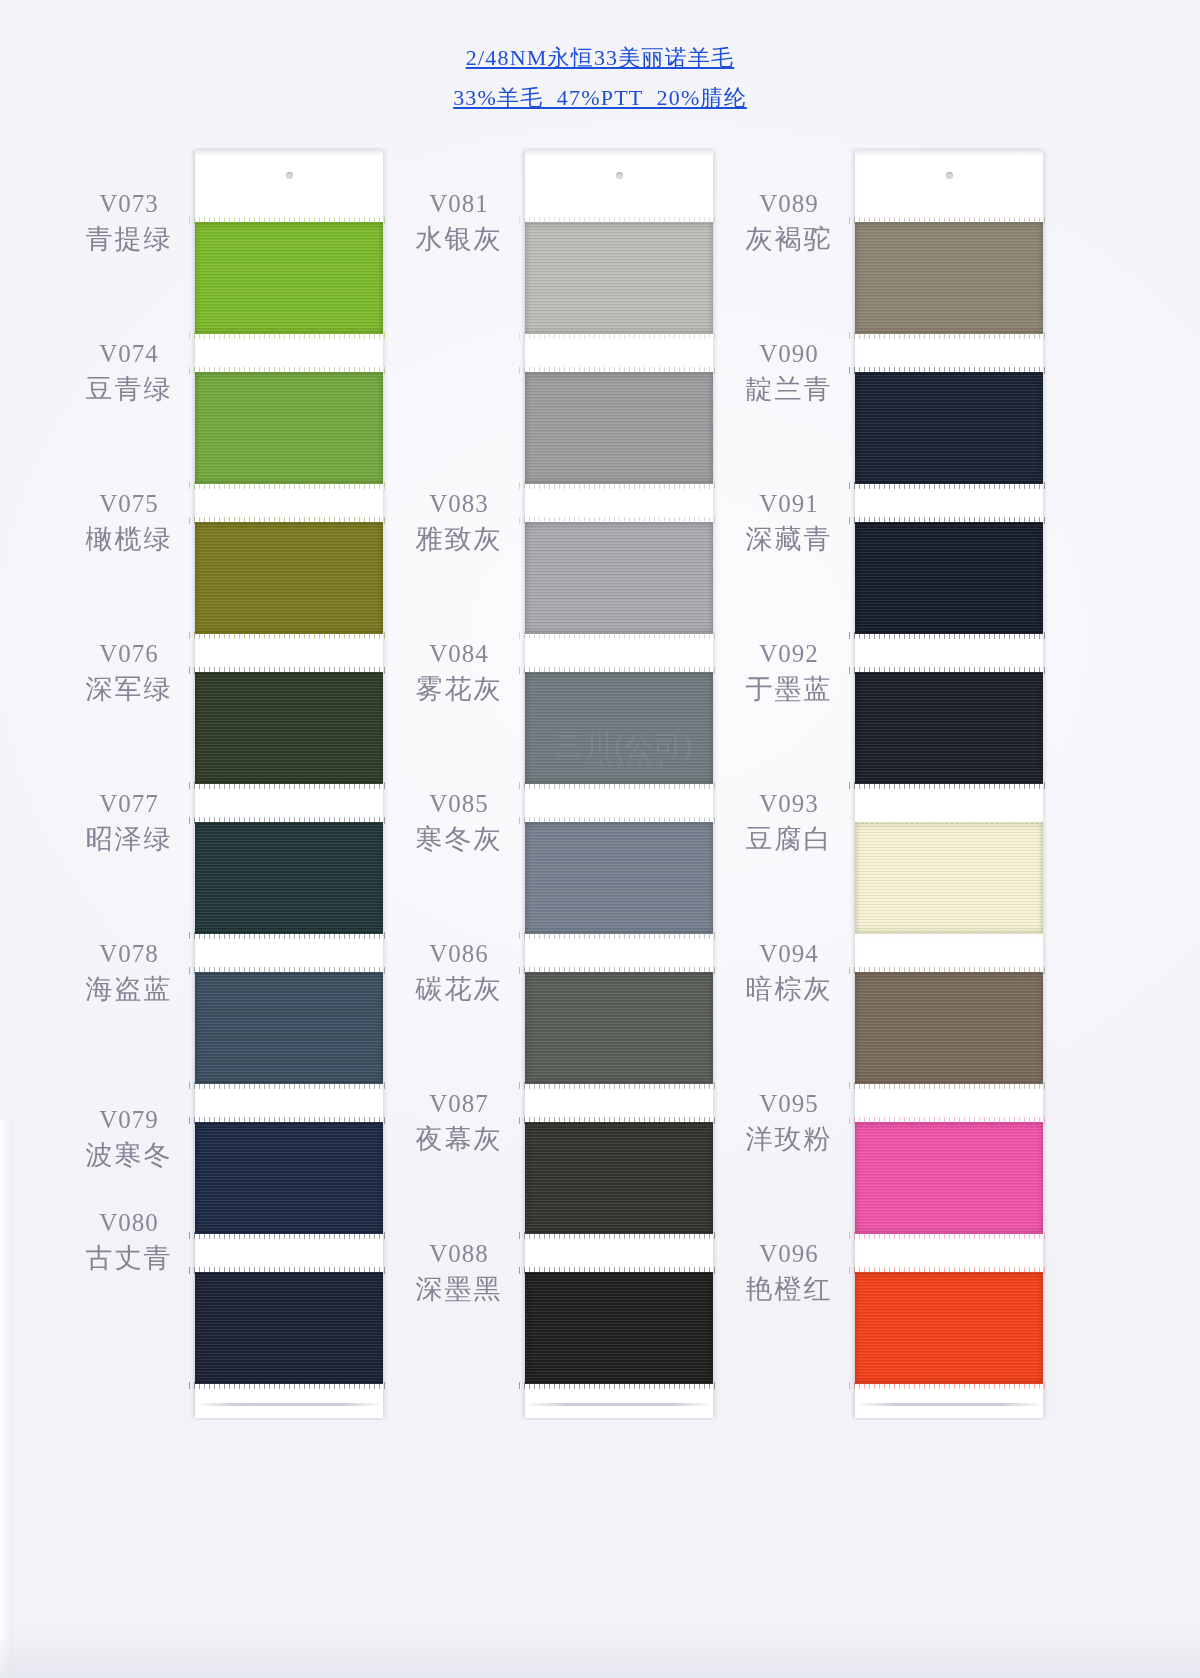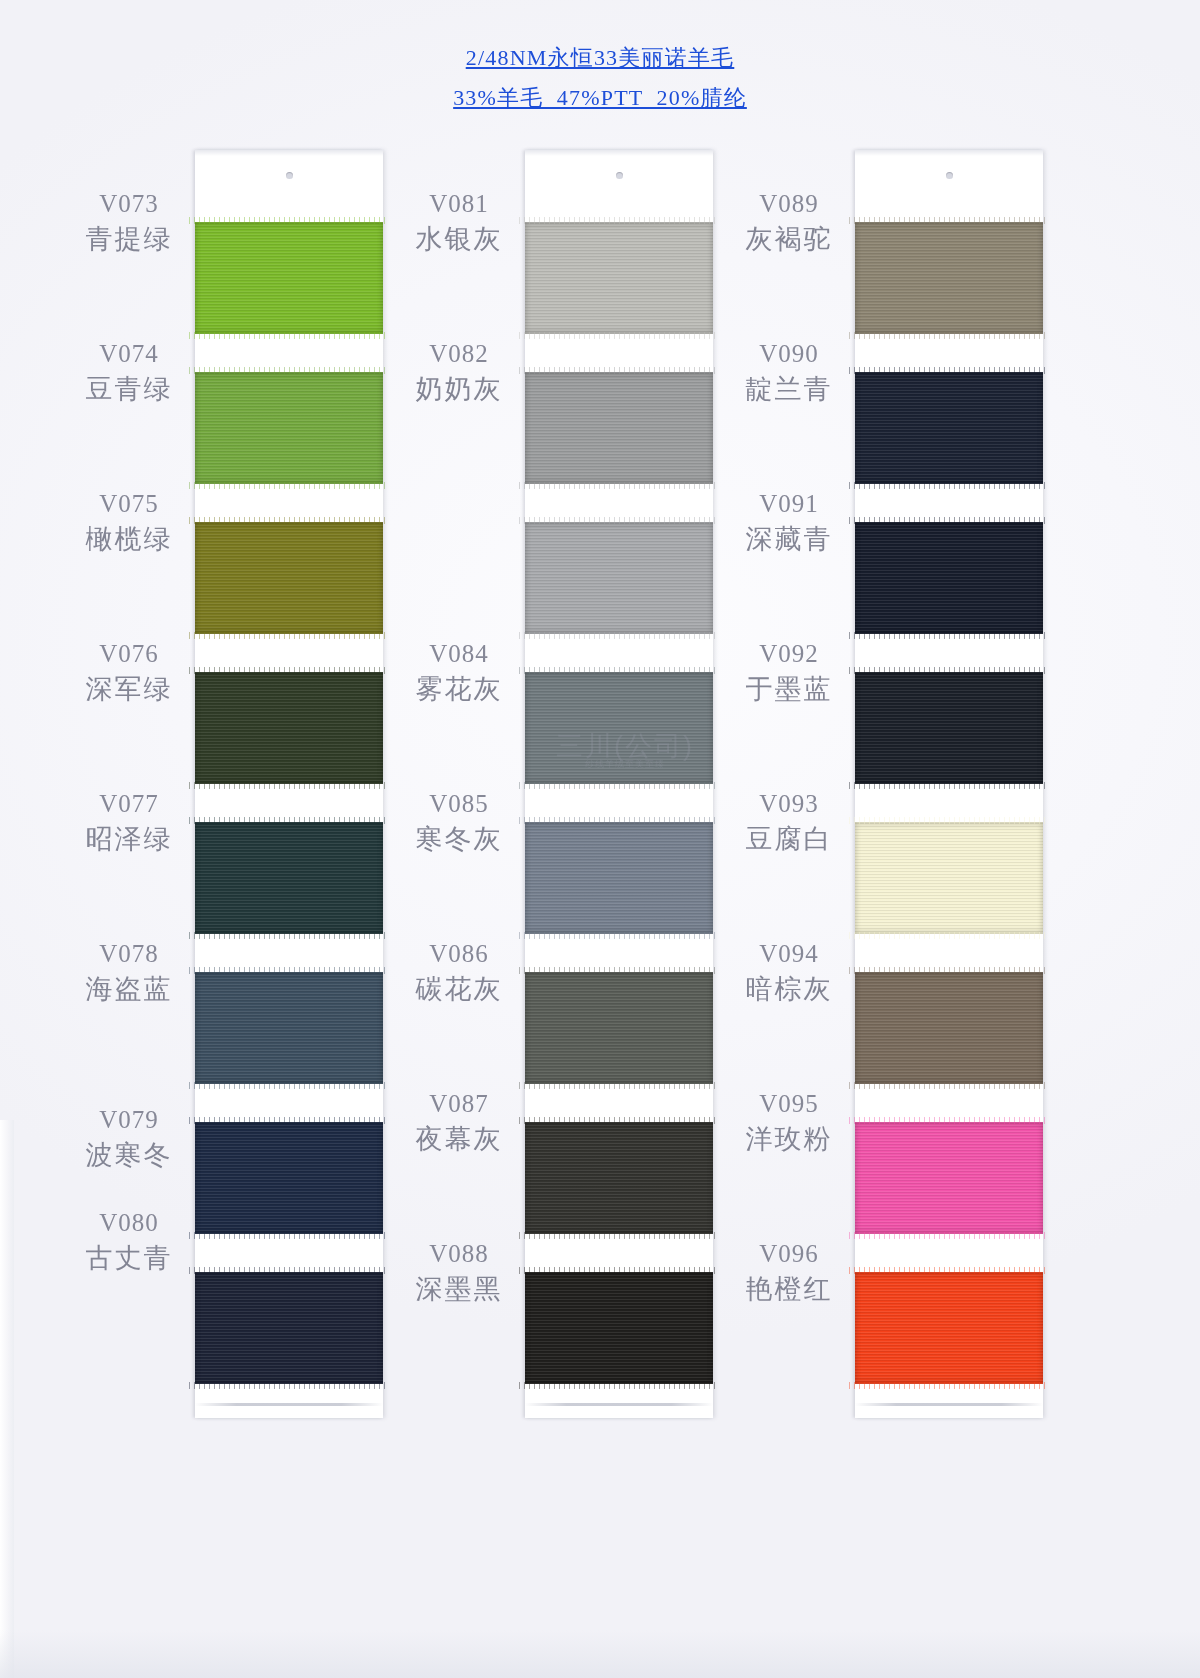--- a/index.html
+++ b/index.html
@@ -252,23 +252,23 @@
         <div class="yarn-band" title="V084" style="top: 522px; height: 112px; background-color: rgb(112, 122, 126); color: rgb(112, 122, 126);"></div>
         <div class="yarn-band" title="V085" style="top: 672px; height: 112px; background-color: rgb(118, 128, 143); color: rgb(118, 128, 143);"></div>
         <div class="yarn-band" title="V086" style="top: 822px; height: 112px; background-color: rgb(89, 93, 87); color: rgb(89, 93, 87);"></div>
         <div class="yarn-band" title="V087" style="top: 972px; height: 112px; background-color: rgb(51, 51, 47); color: rgb(51, 51, 47);"></div>
         <div class="yarn-band" title="V088" style="top: 1122px; height: 112px; background-color: rgb(32, 31, 29); color: rgb(32, 31, 29);"></div>
       </div>
       <div class="swatch-label" style="top: 38px;">
         <div class="label-code">V081</div>
         <div class="label-name">水银灰</div>
       </div>
-      <div class="swatch-label" style="top: 188px;">
-        <div class="label-code">V082</div>
-        <div class="label-name">奶奶灰</div>
+      <div class="swatch-label" style="top: 338px;">
+        <div class="label-code">V083</div>
+        <div class="label-name">雅致灰</div>
       </div>
       <div class="swatch-label" style="top: 488px;">
         <div class="label-code">V084</div>
         <div class="label-name">雾花灰</div>
       </div>
       <div class="swatch-label" style="top: 638px;">
         <div class="label-code">V085</div>
         <div class="label-name">寒冬灰</div>
       </div>
       <div class="swatch-label" style="top: 788px;">

